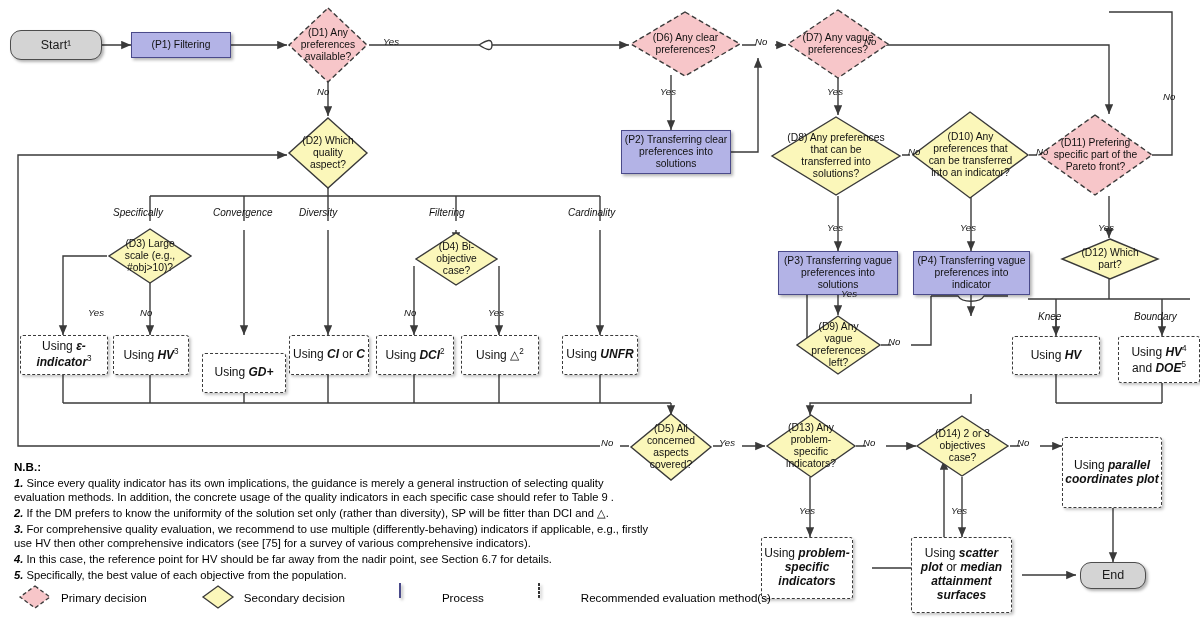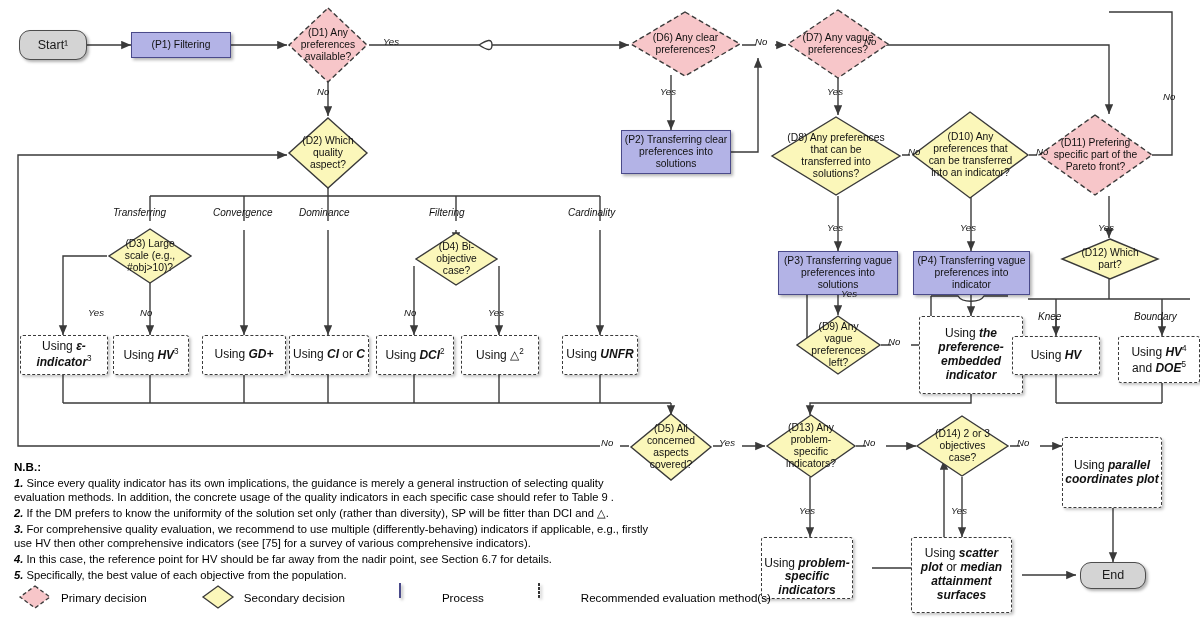--- a/index.html
+++ b/index.html
@@ -154,21 +154,21 @@
       <path d="M1010,446 L1020,446 M1040,446 L1062,446" marker-end="url(#ah)"></path>
 
       <path d="M962,477 L962,537" marker-end="url(#ah)"></path>
 
       <path d="M1113,484 L1113,562" marker-end="url(#ah)"></path>
 
       <path d="M1022,575 L1076,575" marker-end="url(#ah)"></path>
     </g>
   </svg>
 
-  <div class="node term" style="left:10px;top:30px;width:68px;height:30px;margin-left:9px;">
+  <div class="node term" style="left:10px;top:30px;width:92px;height:30px;">
     <span class="txt">Start¹</span>
   </div>
 
   <div class="node proc" style="left:131px;top:32px;width:100px;height:26px;">
     <span class="txt">(P1) Filtering</span>
   </div>
 
   <div class="node dia primary" style="left:287px;top:6px;width:82px;height:78px;">
     <svg class="shape" viewBox="0 0 82 78">
       <polygon class="fillc" points="41,2 80,39 41,76 2,39" stroke-width="1.4" stroke-dasharray="5,3"></polygon>
@@ -278,48 +278,45 @@
   <div class="node proc" style="left:913px;top:251px;width:117px;height:44px;">
     <span class="txt">(P4) Transferring vague preferences into indicator</span>
   </div>
 
   <div class="node rec" style="left:20px;top:335px;width:88px;height:40px;">
     <span class="txt">Using <b>ε-indicator</b><sup>3</sup></span>
   </div>
   <div class="node rec" style="left:113px;top:335px;width:76px;height:40px;">
     <span class="txt">Using <b>HV</b><sup>3</sup></span>
   </div>
-  <div class="node rec" style="left:202px;top:335px;width:84px;height:40px;">
+  <div class="node rec" style="left:202px;top:353px;width:84px;height:40px;">
     <span class="txt">Using <b>GD+</b></span>
   </div>
   <div class="node rec" style="left:289px;top:335px;width:80px;height:40px;">
     <span class="txt">Using <b>CI</b> or <b>C</b></span>
   </div>
   <div class="node rec" style="left:376px;top:335px;width:78px;height:40px;">
     <span class="txt">Using <b>DCI</b><sup>2</sup></span>
   </div>
   <div class="node rec" style="left:461px;top:335px;width:78px;height:40px;">
     <span class="txt">Using <span class="tri">△</span><sup>2</sup></span>
   </div>
   <div class="node rec" style="left:562px;top:335px;width:76px;height:40px;">
     <span class="txt">Using <b>UNFR</b></span>
   </div>
 
-  <div class="node rec" style="left:919px;top:316px;width:104px;height:78px;">
-    <span class="txt">Using <b>the preference-embedded indicator</b></span>
-  </div>
 
   <div class="node rec" style="left:1012px;top:336px;width:88px;height:39px;">
     <span class="txt">Using <b>HV</b></span>
   </div>
   <div class="node rec" style="left:1118px;top:336px;width:82px;height:47px;">
     <span class="txt">Using <b>HV</b><sup>4</sup><br>and <b>DOE</b><sup>5</sup></span>
   </div>
 
-  <div class="node rec" style="left:761px;top:537px;width:92px;height:62px;align-items:flex-end;">
+  <div class="node rec" style="left:761px;top:537px;width:92px;height:62px;">
     <span class="txt">Using <b>problem-specific indicators</b></span>
   </div>
   <div class="node rec" style="left:1062px;top:437px;width:100px;height:71px;">
     <span class="txt">Using <b>parallel coordinates plot</b></span>
   </div>
   <div class="node rec" style="left:911px;top:537px;width:101px;height:76px;">
     <span class="txt">Using <b>scatter plot</b> or <b>median attainment surfaces</b></span>
   </div>
 
   <div class="node term" style="left:1080px;top:562px;width:66px;height:27px;text-align:right;">
@@ -344,23 +341,23 @@
   <span class="elab" style="left:719px;top:437px;">Yes</span>
   <span class="elab" style="left:863px;top:437px;">No</span>
   <span class="elab" style="left:799px;top:505px;">Yes</span>
   <span class="elab" style="left:1017px;top:437px;">No</span>
   <span class="elab" style="left:951px;top:505px;">Yes</span>
   <span class="elab" style="left:88px;top:307px;">Yes</span>
   <span class="elab" style="left:140px;top:307px;">No</span>
   <span class="elab" style="left:404px;top:307px;">No</span>
   <span class="elab" style="left:488px;top:307px;">Yes</span>
 
-  <span class="blab" style="left:113px;top:207px;">Transferring</span>
+  <span class="blab" style="left:113px;top:207px;">Specifically</span>
   <span class="blab" style="left:213px;top:207px;">Convergence</span>
-  <span class="blab" style="left:299px;top:207px;">Dominance</span>
+  <span class="blab" style="left:299px;top:207px;">Diversity</span>
   <span class="blab" style="left:429px;top:207px;">Filtering</span>
   <span class="blab" style="left:568px;top:207px;">Cardinality</span>
   <span class="blab" style="left:1038px;top:311px;">Knee</span>
   <span class="blab" style="left:1134px;top:311px;">Boundary</span>
 
   <div id="notes">
     <div class="hd">N.B.:</div>
     <div class="ln"><span class="n">1.</span> <span>Since every quality indicator has its own implications, the guidance is merely a general instruction of selecting quality evaluation methods. In addition, the concrete usage of the quality indicators in each specific case should refer to Table 9 .</span></div>
     <div class="ln"><span class="n">2.</span> <span>If the DM prefers to know the uniformity of the solution set only (rather than diversity), SP will be fitter than DCI and △.</span></div>
     <div class="ln"><span class="n">3.</span> <span>For comprehensive quality evaluation, we recommend to use multiple (differently-behaving) indicators if applicable, e.g., firstly use HV then other comprehensive indicators (see [75] for a survey of various comprehensive indicators).</span></div>

